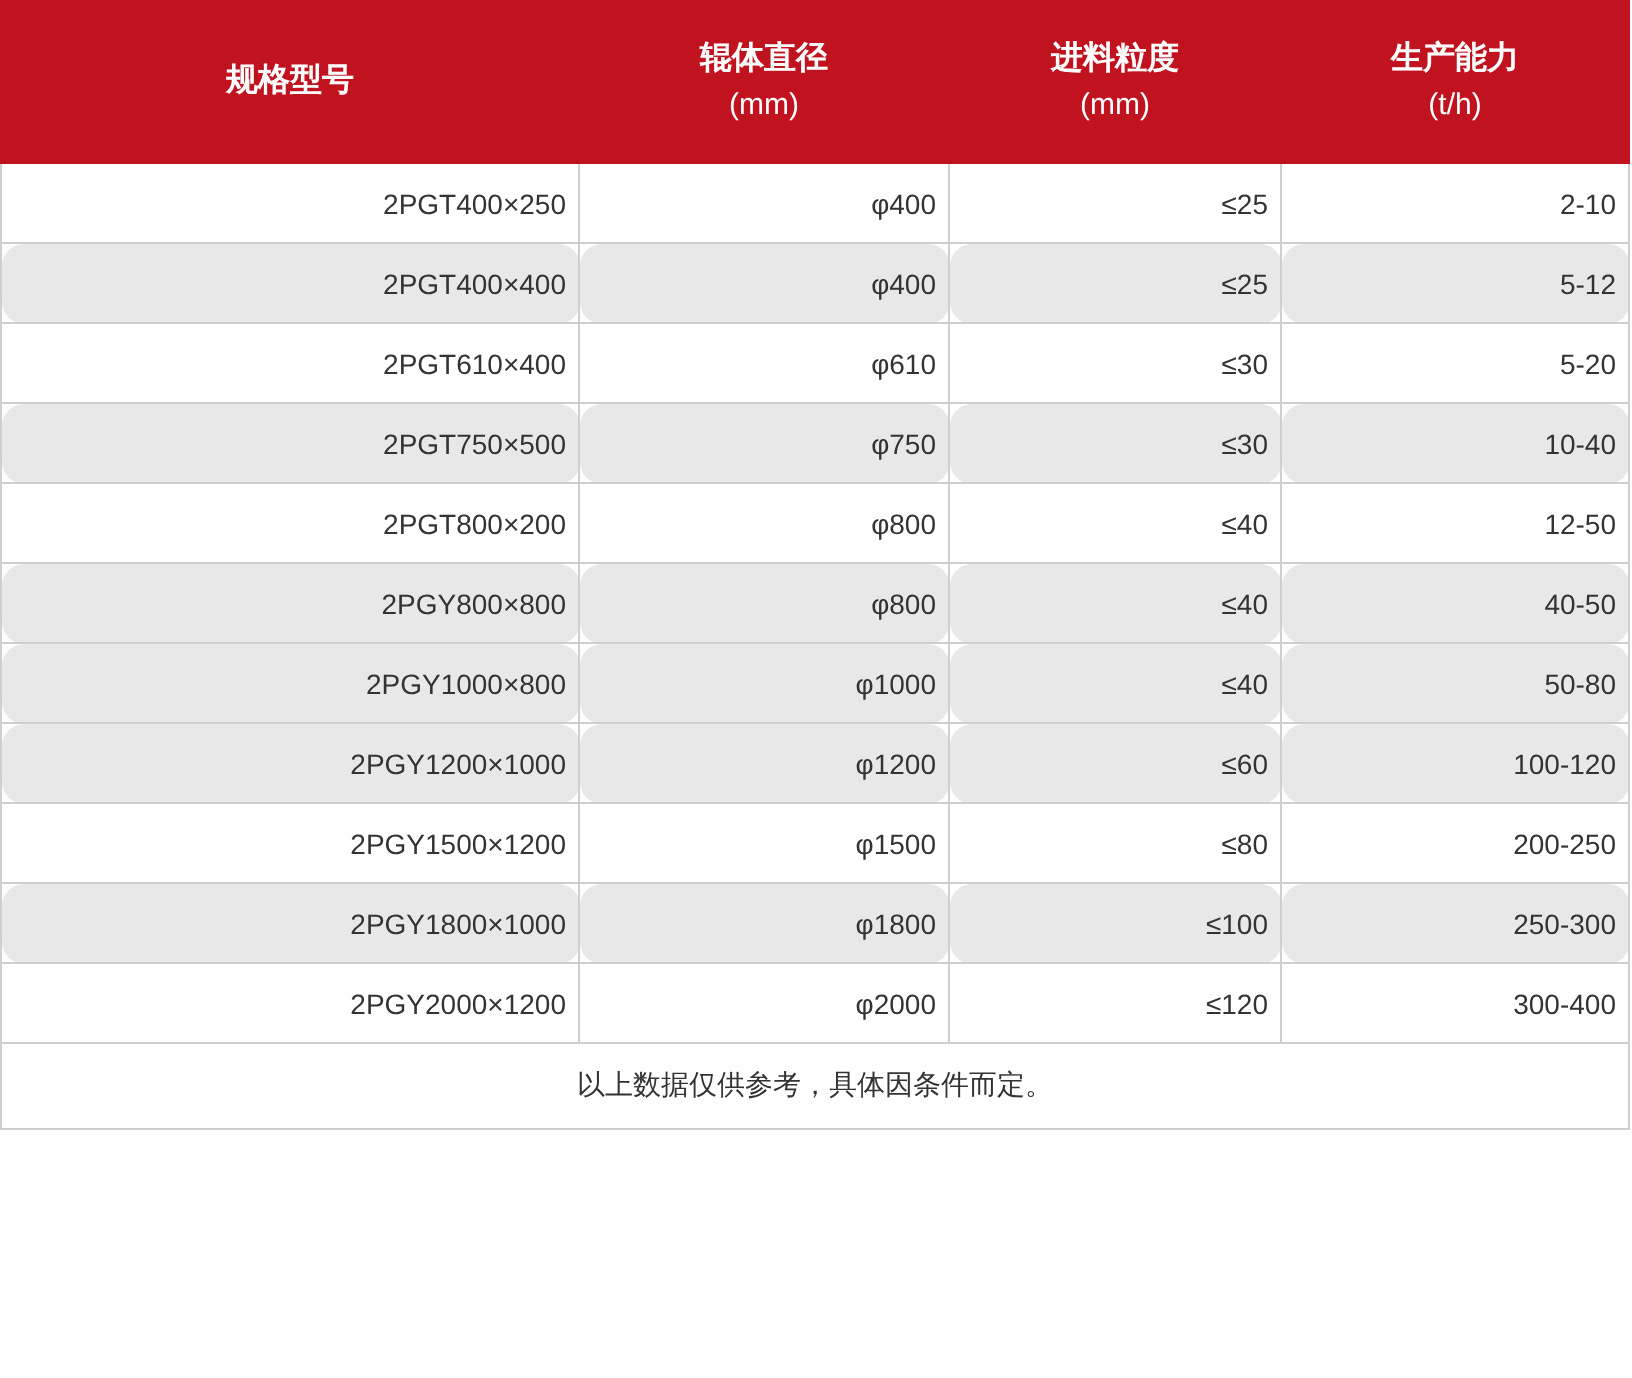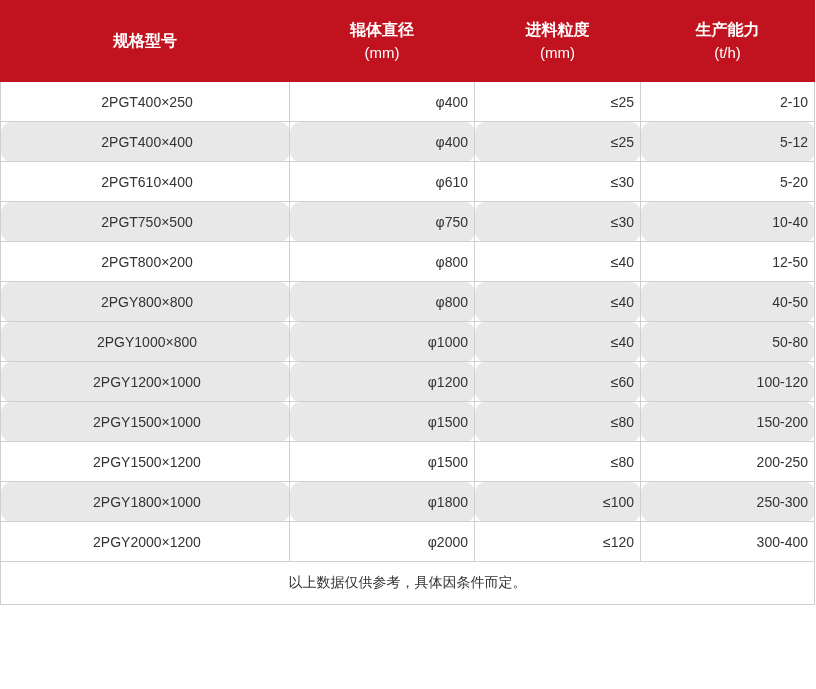--- a/index.html
+++ b/index.html
@@ -40,21 +40,21 @@
     display: block;
     font-size: 15px;
     font-weight: normal;
   }
   .spec-table tbody td {
     height: 39px;
     padding: 0 6px;
     text-align: right;
   }
   .spec-table tbody td.col-model {
-    text-align: center;
+    text-align: right;
     padding-left: 10px;
   }
   .spec-table tbody tr.odd td {
     background: #ffffff;
   }
   .spec-table tbody tr.even td {
     background: #e8e8e8;
     border-radius: 11px;
   }
   .spec-table tfoot td {
@@ -140,26 +140,20 @@
       <td>φ1000</td>
       <td>≤40</td>
       <td>50-80</td>
     </tr>
     <tr class="even">
       <td class="col-model">2PGY1200×1000</td>
       <td>φ1200</td>
       <td>≤60</td>
       <td>100-120</td>
     </tr>
-    <tr class="even">
-      <td class="col-model">2PGY1500×1000</td>
-      <td>φ1500</td>
-      <td>≤80</td>
-      <td>150-200</td>
-    </tr>
     <tr class="odd">
       <td class="col-model">2PGY1500×1200</td>
       <td>φ1500</td>
       <td>≤80</td>
       <td>200-250</td>
     </tr>
     <tr class="even">
       <td class="col-model">2PGY1800×1000</td>
       <td>φ1800</td>
       <td>≤100</td>

